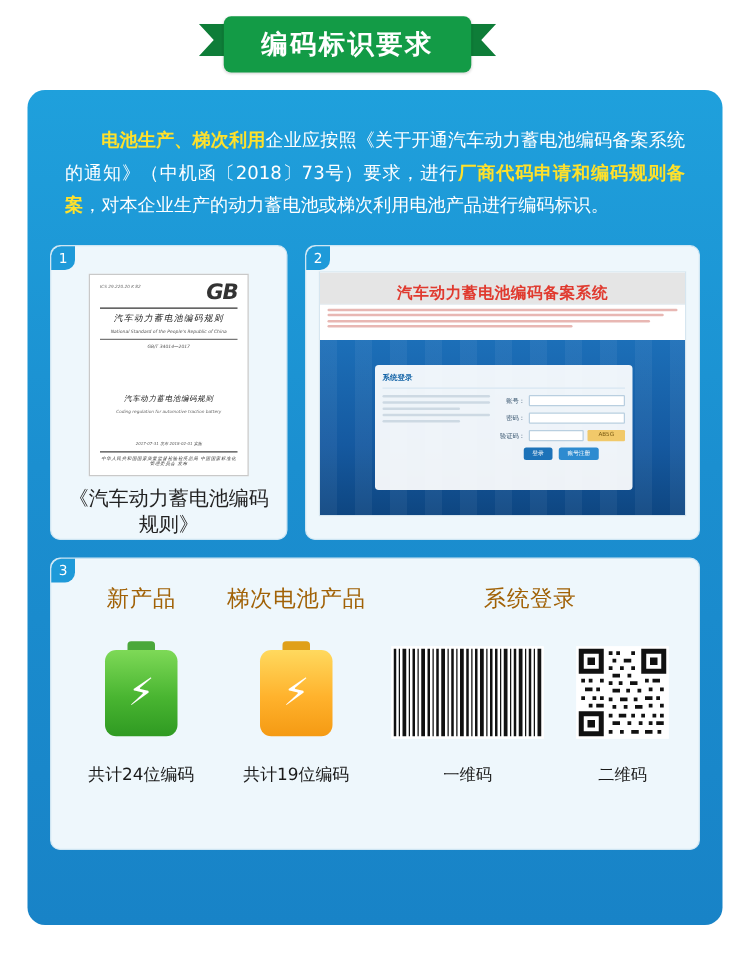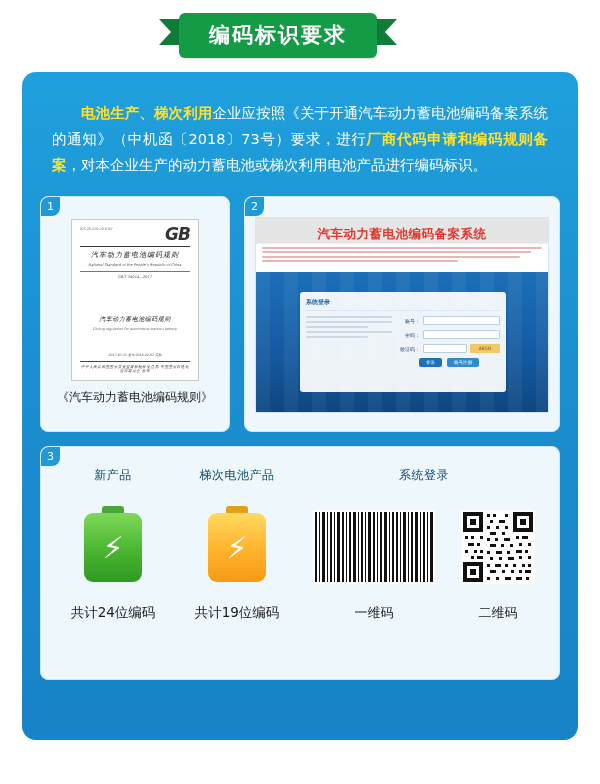--- a/index.html
+++ b/index.html
@@ -125,21 +125,21 @@
   .gb-sub { text-align: center; font-size: 3.6px; color: #555; margin-top: 3px; }
   .gb-mid { text-align: center; margin-top: 36px; }
   .gb-mid .m1 { font-size: 6px; color: #222; letter-spacing: .5px; }
   .gb-mid .m2 { font-size: 3.4px; color: #666; margin-top: 3px; }
   .gb-foot { position: absolute; bottom: 7px; left: 8px; right: 8px; text-align: center; }
   .gb-foot .f1 { font-size: 3.2px; color: #555; line-height: 5px; }
   .gb-foot .fline { height: .6px; background: #444; margin: 3px 0; }
   .gb-foot .f2 { font-size: 3.6px; color: #333; letter-spacing: .5px; }
   .std-caption { text-align: center; margin-top: 8px; }
   .std-caption .c1 { font-size: 14.5px; color: #222; letter-spacing: .5px; }
-  .std-caption .c2 { font-size: 12px; color: #222; margin-top: 4px; font-family: Liberation Serif, serif; }
+  .std-caption .c2 { font-size: 16px; color: #222; margin-top: 4px; font-family: Liberation Serif, serif; }
 
   
   .sys {
     margin: 4px auto 0 auto;
     width: 294px;
     height: 196px;
     background: #ffffff;
     border: 1px solid #d6e6f0;
     overflow: hidden;
     position: relative;
@@ -190,21 +190,21 @@
   
   .card-bottom {
     margin-top: 14px;
     height: 234px;
     padding-top: 20px;
   }
   .bcols { display: flex; height: 100%; }
   .bcol { display: flex; flex-direction: column; align-items: center; }
   .bcol.prod { width: 124px; }
   .bcol.code { flex: 1; }
-  .bhead { font-size: 12px; color: #0c4a6e; letter-spacing: .5px; }
+  .bhead { font-size: 18px; color: #a16207; letter-spacing: .5px; }
   .battery { margin-top: 22px; width: 58px; height: 76px; position: relative; }
   .bat-cap { width: 22px; height: 7px; border-radius: 3px 3px 0 0; margin: 0 auto; }
   .bat-body { width: 58px; height: 69px; border-radius: 9px; position: relative; display:flex; align-items:center; justify-content:center; }
   .bolt { font-size: 30px; color: #ffffff; line-height: 1; }
   .green .bat-cap { background: #4aa83a; }
   .green .bat-body { background: linear-gradient(180deg,#7ed957 0%, #49b531 55%, #2f9a22 100%); }
   .orange .bat-cap { background: #e0a019; }
   .orange .bat-body { background: linear-gradient(180deg,#ffd95e 0%, #ffb22c 55%, #f59a13 100%); }
   .bcaption { font-size: 13.5px; color: #1a1a1a; margin-top: 22px; }
   .codes { display: flex; justify-content: center; gap: 26px; margin-top: 26px; align-items: center; }

